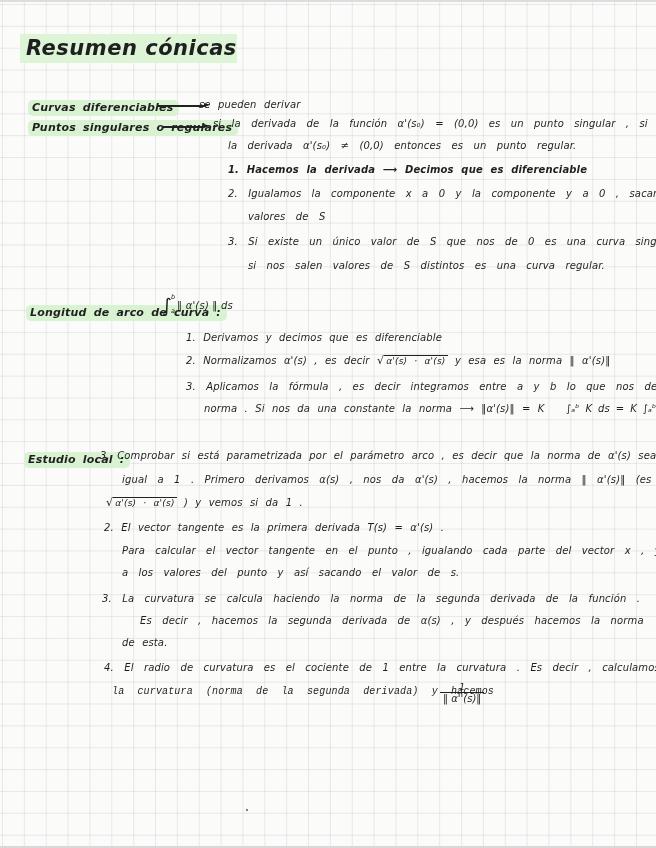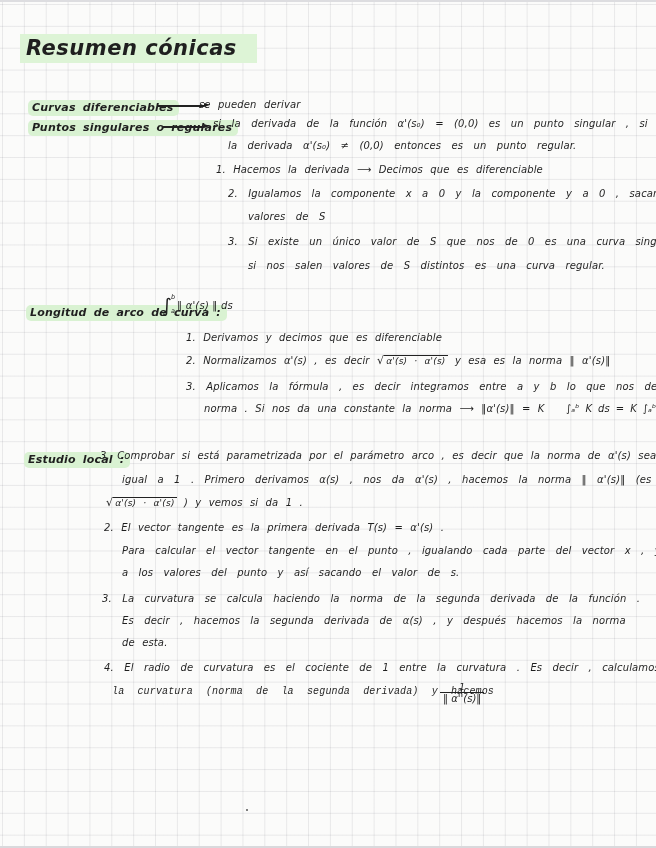--- a/index.html
+++ b/index.html
@@ -27,21 +27,21 @@
   .wide{word-spacing:7px;}
   .hl{
     background:#d9f2d2;
     border-radius:5px;
     padding:1px 6px 2px 4px;
     font-style:italic;
   }
   .term{font-size:11px;letter-spacing:.2px;word-spacing:3px;font-weight:bold;}
   .title{
     font-size:21px;font-weight:bold;letter-spacing:.5px;
-    padding:2px 20px 3px 6px;border-radius:0;background:#ddf4d6;
+    padding:2px 0 3px 6px;border-radius:0;background:#ddf4d6;
   }
   
   .arrow{height:1.5px;background:#222;}
   .arrow::after{
     content:"";position:absolute;right:-6px;top:-2.4px;
     border-left:6.5px solid #222;
     border-top:2.8px solid transparent;
     border-bottom:2.8px solid transparent;
   }
   
@@ -73,21 +73,21 @@
   </div>
   <div class="abs arrow" style="left:158px;top:103px;width:46px;"></div>
   <div class="abs line" style="left:199px;top:97px;">se pueden derivar</div>
 
   <div class="abs" style="left:28px;top:114px;">
     <span class="hl term line">Puntos singulares o regulares</span>
   </div>
   <div class="abs arrow" style="left:162px;top:124px;width:42px;"></div>
   <div class="abs line wide" style="left:213px;top:116px;">si la derivada de la función α'(s₀) = (0,0) es un punto singular , si</div>
   <div class="abs line wide" style="left:228px;top:138px;">la derivada α'(s₀) ≠ (0,0) entonces es un punto regular.</div>
-  <div class="abs line" style="left:216px;top:162px;">1. Hacemos la derivada ⟶ Decimos que es diferenciable</div>
+  <div class="abs line" style="left:228px;top:162px;font-weight:bold;">1. Hacemos la derivada ⟶ Decimos que es diferenciable</div>
   <div class="abs line wide" style="left:228px;top:186px;">2. Igualamos la componente x a 0 y la componente y a 0 , sacamos los</div>
   <div class="abs line wide" style="left:248px;top:209px;">valores de S</div>
   <div class="abs line wide" style="left:228px;top:234px;">3. Si existe un único valor de S que nos de 0 es una curva singular,</div>
   <div class="abs line wide" style="left:248px;top:258px;">si nos salen valores de S distintos es una curva regular.</div>
 
   <div class="abs" style="left:26px;top:299px;">
     <span class="hl term line">Longitud de arco de curva :</span>
   </div>
   <div class="abs" style="left:162px;top:294px;">
     <span class="intwrap">
@@ -117,21 +117,21 @@
   <div class="abs line" style="left:100px;top:448px;">3. Comprobar si está parametrizada por el parámetro arco , es decir que la norma de α'(s) sea</div>
   <div class="abs line wide" style="left:122px;top:472px;">igual a 1 . Primero derivamos α(s) , nos da α'(s) , hacemos la norma ‖ α'(s)‖ (es decir</div>
   <div class="abs line" style="left:106px;top:494px;">
     <span class="sqrt"><span class="sqbody">α'(s) · α'(s)</span></span>
     <span>) y vemos si da 1 .</span>
   </div>
   <div class="abs line" style="left:104px;top:520px;">2. El vector tangente es la primera derivada T(s) = α'(s) .</div>
   <div class="abs line wide" style="left:122px;top:543px;">Para calcular el vector tangente en el punto , igualando cada parte del vector x , y , z</div>
   <div class="abs line wide" style="left:122px;top:565px;">a los valores del punto y así sacando el valor de s.</div>
   <div class="abs line wide" style="left:102px;top:591px;">3. La curvatura se calcula haciendo la norma de la segunda derivada de la función .</div>
-  <div class="abs line wide" style="left:122px;top:613px;">Es decir , hacemos la segunda derivada de α(s) , y después hacemos la norma</div>
+  <div class="abs line wide" style="left:140px;top:613px;">Es decir , hacemos la segunda derivada de α(s) , y después hacemos la norma</div>
   <div class="abs line" style="left:122px;top:635px;">de esta.</div>
   <div class="abs line wide" style="left:104px;top:660px;">4. El radio de curvatura es el cociente de 1 entre la curvatura . Es decir , calculamos</div>
   <div class="abs line wide" style="left:112px;top:684px;font-family:Liberation Mono, monospace;">la curvatura (norma de la segunda derivada) y hacemos</div>
   <div class="abs" style="left:440px;top:680px;">
     <span class="frac">
       <span class="num">1</span>
       <span class="den">‖ α''(s)‖</span>
     </span>
   </div>
 

